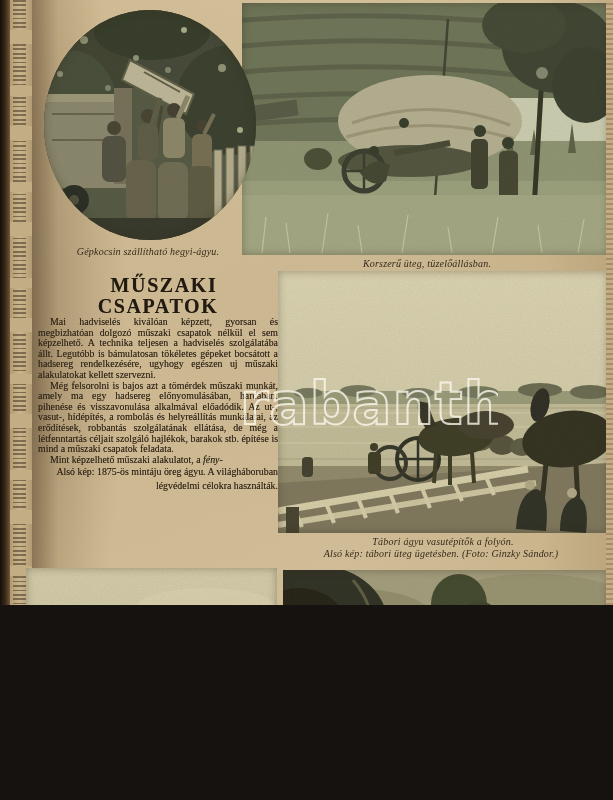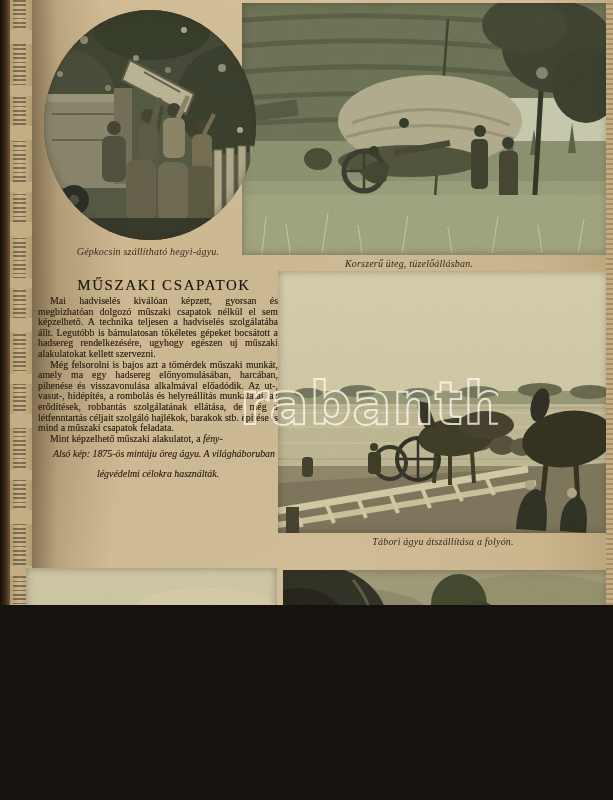--- a/index.html
+++ b/index.html
@@ -33,23 +33,23 @@
     box-shadow:inset 0 0 9px rgba(56,44,26,.38);background:rgba(205,182,140,.07);}
   .round{border-radius:50%;}
   .round::after{border-radius:50%;}
   
   .caption{position:absolute;font-style:italic;font-size:10px;line-height:12px;
     color:#36291a;text-align:center;letter-spacing:.2px;}
   .col{position:absolute;left:38px;top:275px;width:240px;color:#2f2517;
     font-size:9.9px;line-height:10.6px;text-align:justify;
     text-shadow:0 0 .5px rgba(47,37,23,.55);}
   .col p{margin:0;text-indent:12px;}
-  .head{font-size:15px;line-height:21px;margin:5px 0 4px;text-align:center;
-    letter-spacing:1.6px;font-weight:normal;color:#211a10;text-indent:0;}
-  .note{font-style:italic;margin-top:7px;text-align:center;text-indent:0;line-height:20px;}
+  .head{font-size:20px;line-height:21px;margin:5px 0 4px;text-align:center;
+    letter-spacing:1.6px;font-weight:bold;color:#211a10;text-indent:0;}
+  .note{margin-top:7px;text-align:right;text-indent:0;line-height:14px;}
   .em{font-style:italic;}
   
   .wm{position:absolute;left:238px;top:352px;width:260px;height:100px;
     pointer-events:none;opacity:.78;}
   .pgnum{position:absolute;left:548px;top:778px;font-size:11px;
     color:rgba(28,24,15,.55);letter-spacing:1px;text-align:center;}
 </style>
 </head>
 <body>
 
@@ -197,21 +197,21 @@
         <rect x="114" y="152" width="30" height="60" rx="9" fill="#6b6750"></rect>
         <rect x="144" y="156" width="26" height="54" rx="8" fill="#55523e"></rect>
       </g>
       <rect x="0" y="208" width="212" height="22" fill="#2a2e22"></rect>
       <polygon points="148,230 212,188 212,230" fill="#434834"></polygon>
       <rect width="212" height="230" filter="url(#grain)" opacity=".17"></rect>
     </svg>
   </figure>
   <div class="caption" style="left:32px;top:246px;width:232px">Gépkocsin szállítható hegyi-ágyu.</div>
 
-  <div class="caption" style="left:226px;top:258px;width:366px">Korszerű üteg, tüzelőállásban.</div>
+  <div class="caption" style="left:244px;top:258px;width:366px">Korszerű üteg, tüzelőállásban.</div>
 
   <figure class="photo" style="left:278px;top:271px;width:330px;height:262px;margin:0">
     <svg viewBox="0 0 330 262">
       <rect width="330" height="262" fill="url(#sky1)"></rect>
       <g>
         <rect x="0" y="120" width="330" height="15" fill="#979a78"></rect>
         <ellipse cx="30" cy="122" rx="14" ry="5" fill="#6f735a"></ellipse>
           <ellipse cx="80" cy="120" rx="18" ry="6" fill="#6f735a"></ellipse>
         <ellipse cx="140" cy="122" rx="16" ry="5" fill="#747860"></ellipse>
           <ellipse cx="200" cy="121" rx="20" ry="6" fill="#6f735a"></ellipse>
@@ -270,21 +270,22 @@
         <path d="M282,260 q0,-30 16,-34 q14,2 10,36z" fill="#23251b"></path>
         <circle cx="294" cy="222" r="5" fill="#b0a987"></circle>
         <circle cx="96" cy="176" r="4" fill="#30321f"></circle>
           <rect x="90" y="181" width="13" height="22" rx="4" fill="#30321f"></rect>
         <rect x="24" y="186" width="11" height="20" rx="4" fill="#373827"></rect>
       </g>
       <rect x="8" y="236" width="13" height="26" fill="#3c3a28"></rect>
       <rect width="330" height="262" filter="url(#grain)" opacity=".15"></rect>
     </svg>
   </figure>
-  <div class="caption" style="left:278px;top:536px;width:330px">Tábori ágyu átszállítása a folyón.</div>
+  <div class="caption" style="left:278px;top:536px;width:330px">Tábori ágyu vasutépítők a folyón.</div>
+  <div class="caption" style="left:270px;top:548px;width:342px">Alsó kép: tábori üteg ügetésben. (Foto: Ginzky Sándor.)</div>
 
   <div class="col">
     <p class="head">MŰSZAKI CSAPATOK</p>
     <p><span>Mai hadviselés kiválóan képzett, gyorsan és megbizhatóan dolgozó műszaki csapatok nélkül el sem képzelhető. A technika teljesen a hadviselés szolgálatába állt. Legutóbb is bámulatosan tökéletes gépeket bocsátott a hadsereg rendelkezésére, ugyhogy egészen uj műszaki alakulatokat kellett szervezni.</span></p>
     <p><span>Még felsorolni is bajos azt a tömérdek műszaki munkát, amely ma egy hadsereg előnyomulásában, harcában, pihenése és visszavonulása alkalmával előadódik. Az ut-, vasut-, hídépítés, a rombolás és helyreállítás munkálatai, az erődítések, robbantás szolgálatának ellátása, de még a létfenntartás céljait szolgáló hajlékok, barakok stb. építése is mind a műszaki csapatok feladata.</span></p>
     <p><span>Mint képzelhető műszaki alakulatot, a </span><span class="em">fény-</span></p>
     <p class="note">Alsó kép: 1875-ös mintáju öreg ágyu. A világháboruban légvédelmi célokra használták.</p>
   </div>
 
   <figure class="photo" style="left:26px;top:568px;width:251px;height:232px;margin:0">

